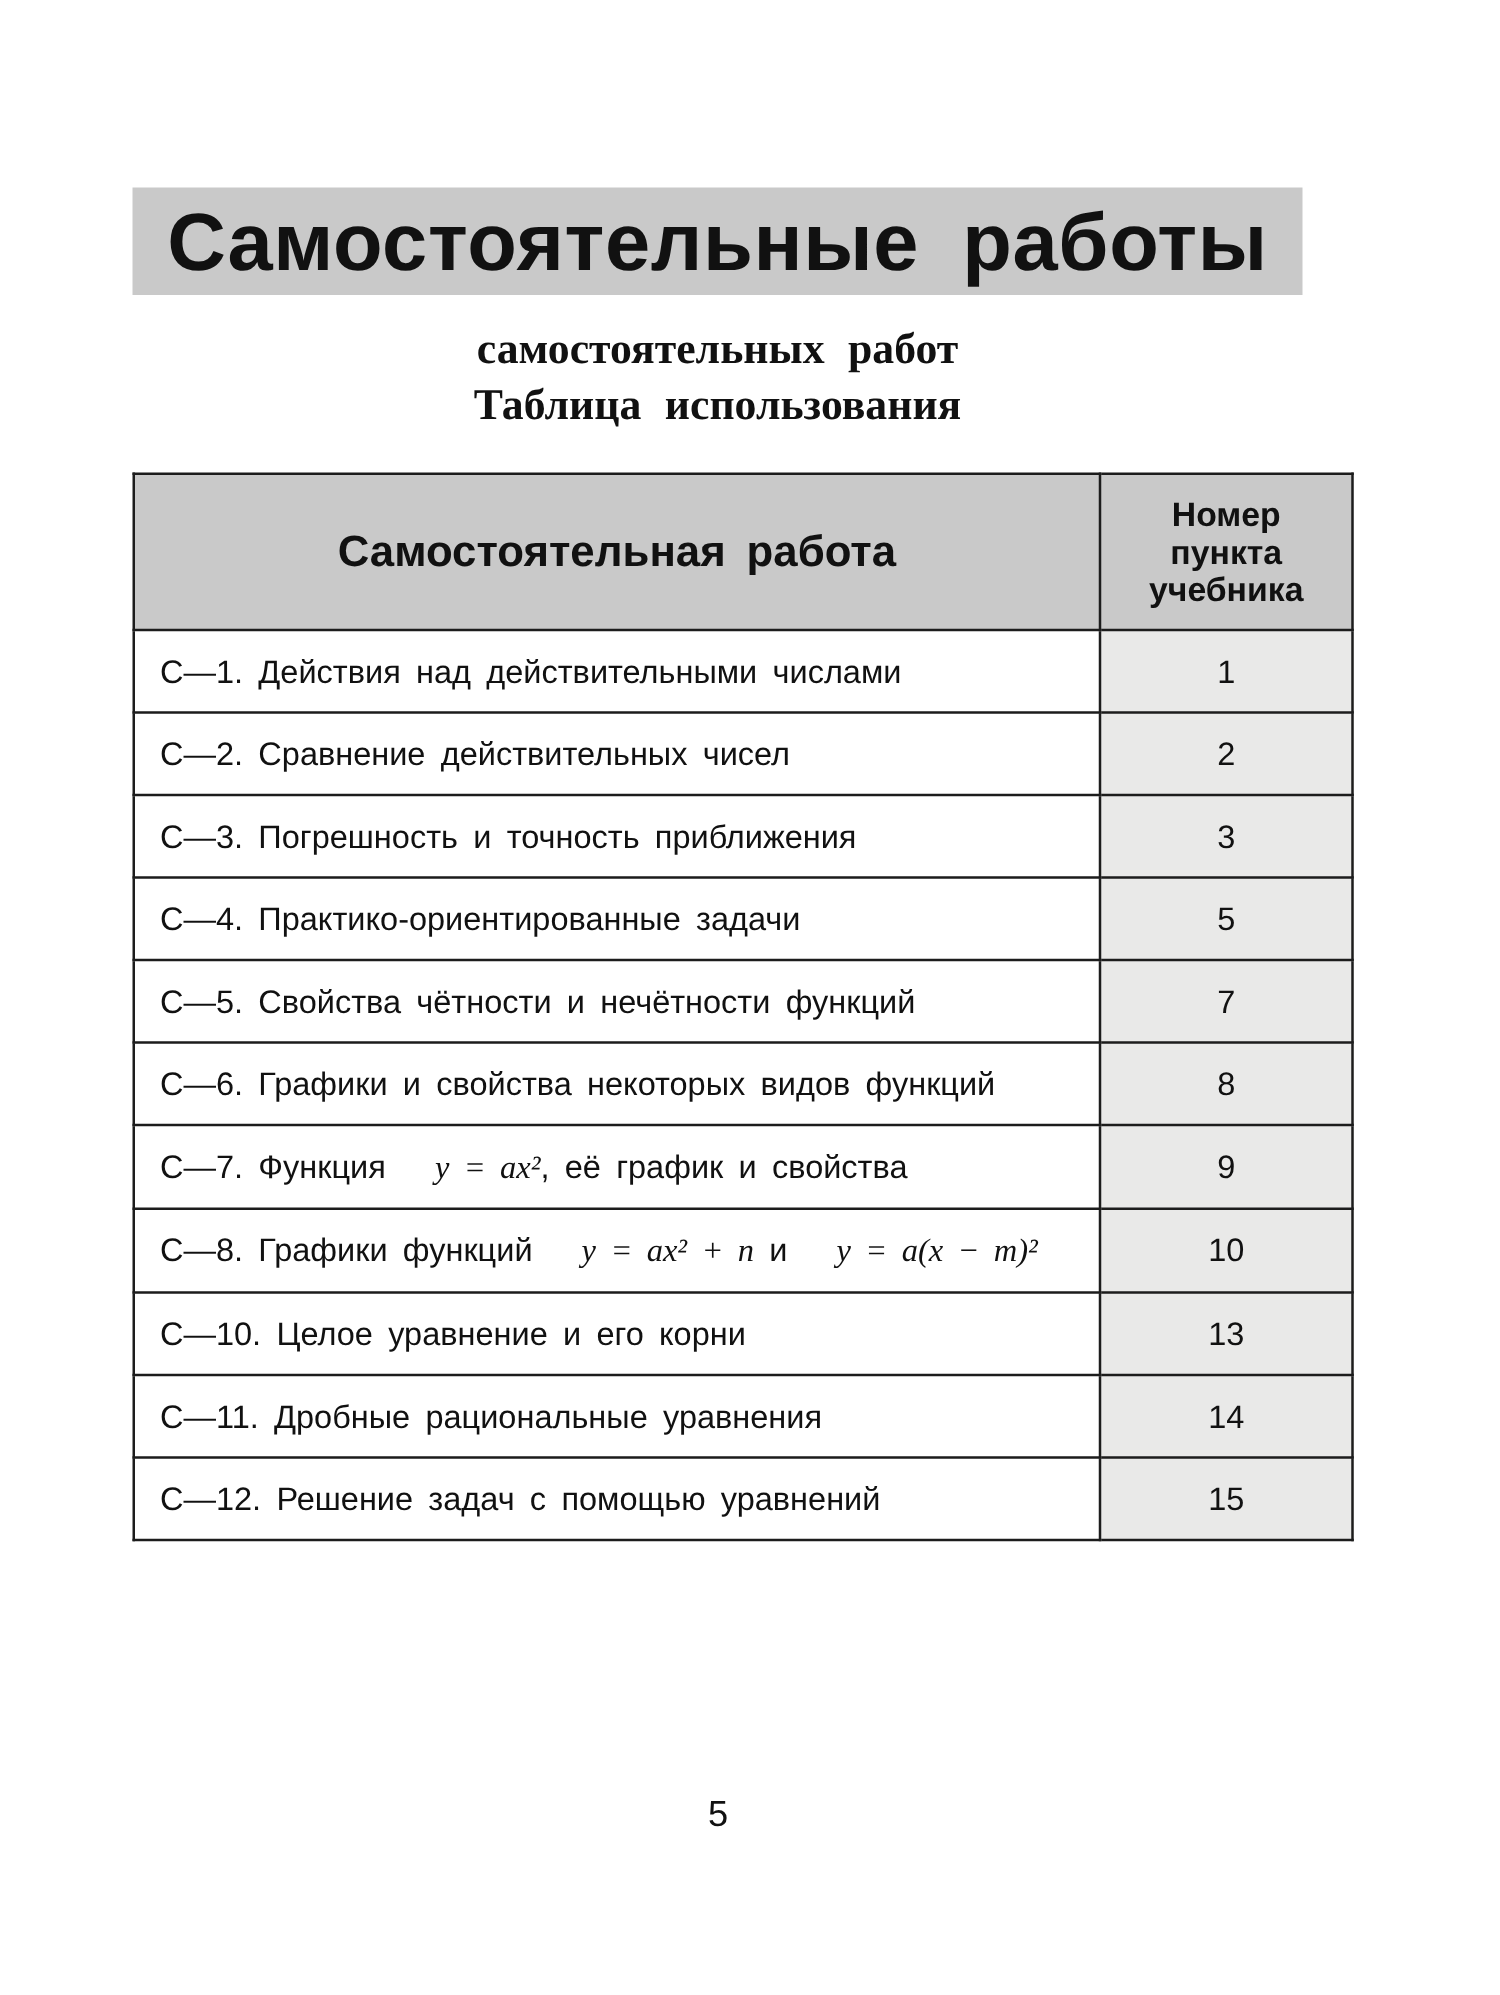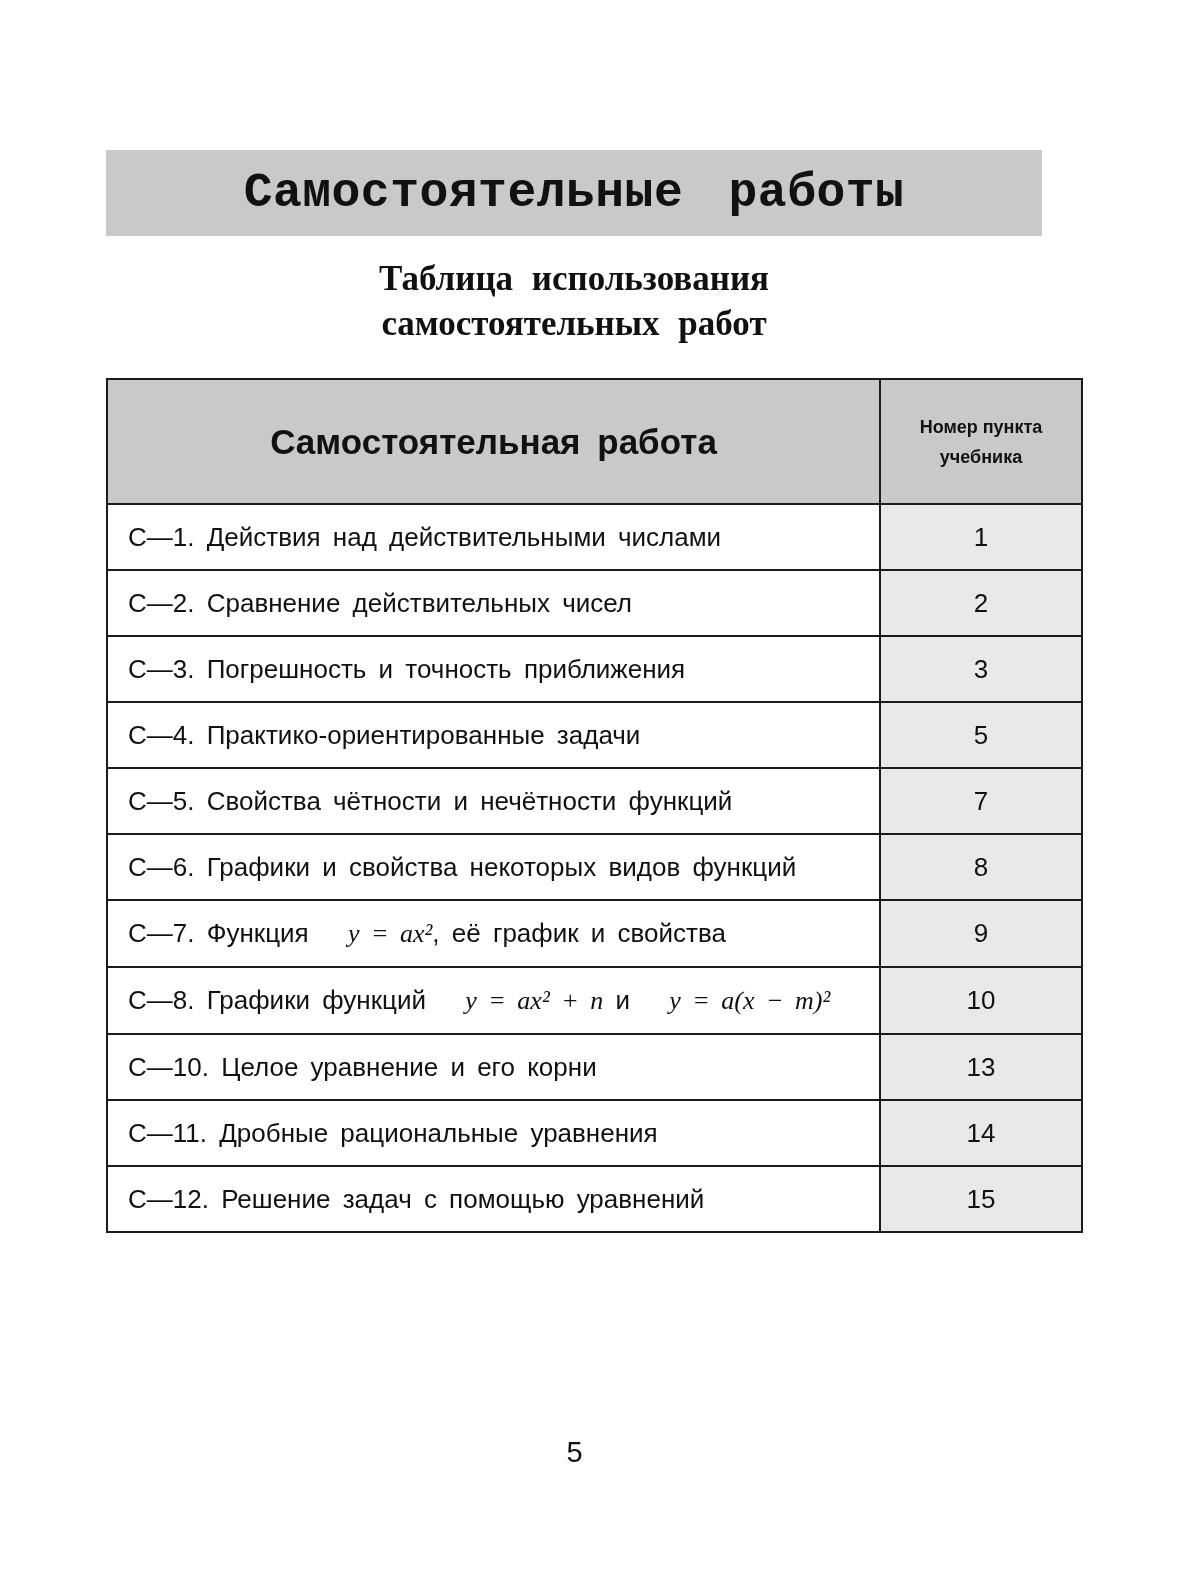--- a/index.html
+++ b/index.html
@@ -23,23 +23,23 @@
     left: 106px;
     top: 150px;
     width: 936px;
     height: 86px;
     background: var(--banner-bg, #c9c9c9);
     display: flex;
     align-items: center;
     justify-content: center;
   }
   .banner-title {
-    font-family: Liberation Mono, monospace;
+    font-family: Liberation Sans, sans-serif;
     font-weight: bold;
-    font-size: 48px;
+    font-size: 65px;
     word-spacing: 16px;
     letter-spacing: 0.5px;
     white-space: nowrap;
   }
 
   
   .subtitle {
     position: absolute;
     left: 106px;
     top: 256px;
@@ -76,21 +76,21 @@
   th.col1 {
     width: 769px;
     height: 121px;
     text-align: center;
     font-size: 35px;
     word-spacing: 7px;
   }
   th.col2 {
     width: 164px;
     text-align: center;
-    font-size: 18px;
+    font-size: 27px;
     line-height: 30px;
     padding: 0 18px;
   }
   td.c1 {
     padding: 15px 30px 15px 20px;
     font-size: 26px;
     line-height: 34px;
     word-spacing: 5px;
     vertical-align: top;
     height: 32px; 
@@ -122,22 +122,22 @@
 </head>
 <body>
 
 <div class="page">
 
   <div class="banner">
     <div class="banner-title">Самостоятельные работы</div>
   </div>
 
   <div class="subtitle">
+    <span>самостоятельных работ</span>
     <span>Таблица использования</span>
-    <span>самостоятельных работ</span>
   </div>
 
   <div class="table-wrap">
     <table class="works">
       <thead>
         <tr>
           <th class="col1">Самостоятельная работа</th>
           <th class="col2">Номер пункта учебника</th>
         </tr>
       </thead>

